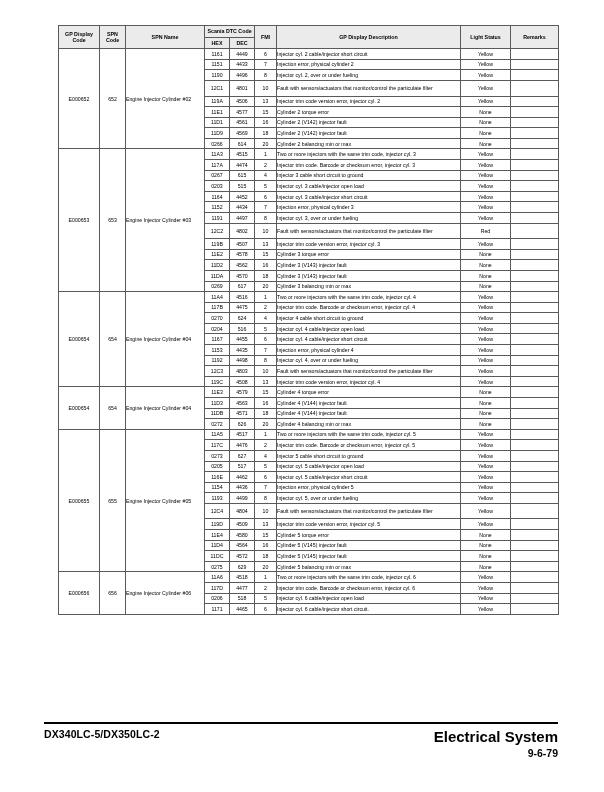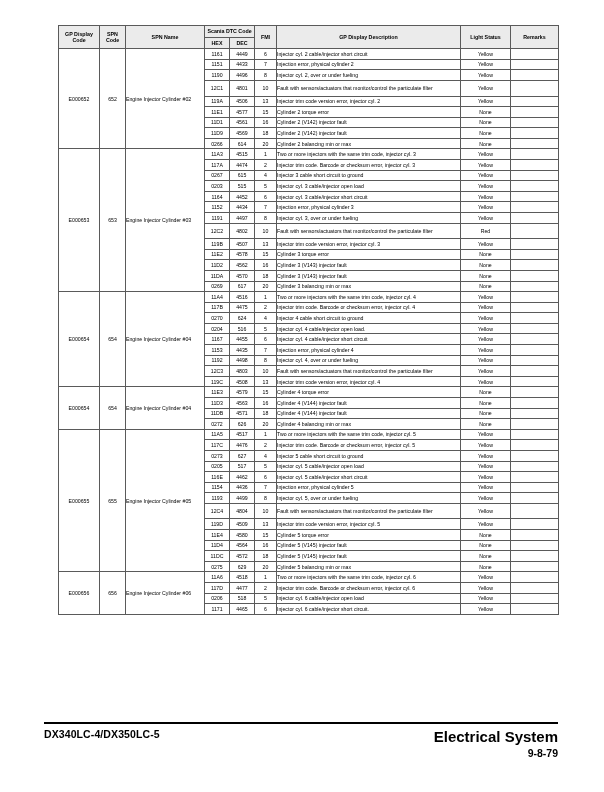--- a/index.html
+++ b/index.html
@@ -609,21 +609,21 @@
             <td class="light">Yellow</td>
             <td class="remarks"></td>
           </tr>
         </tbody>
     </table>
   </div>
 
   <div class="footer">
     <div class="footer-rule"></div>
     <div class="footer-row">
-      <div class="footer-left">DX340LC-4/DX350LC-5</div>
+      <div class="footer-left">DX340LC-5/DX350LC-2</div>
       <div class="footer-right">
         <span class="sys">Electrical System</span>
-        <span class="pg">9-8-79</span>
+        <span class="pg">9-6-79</span>
       </div>
     </div>
   </div>
 
 </div>
 
 </body></html>

